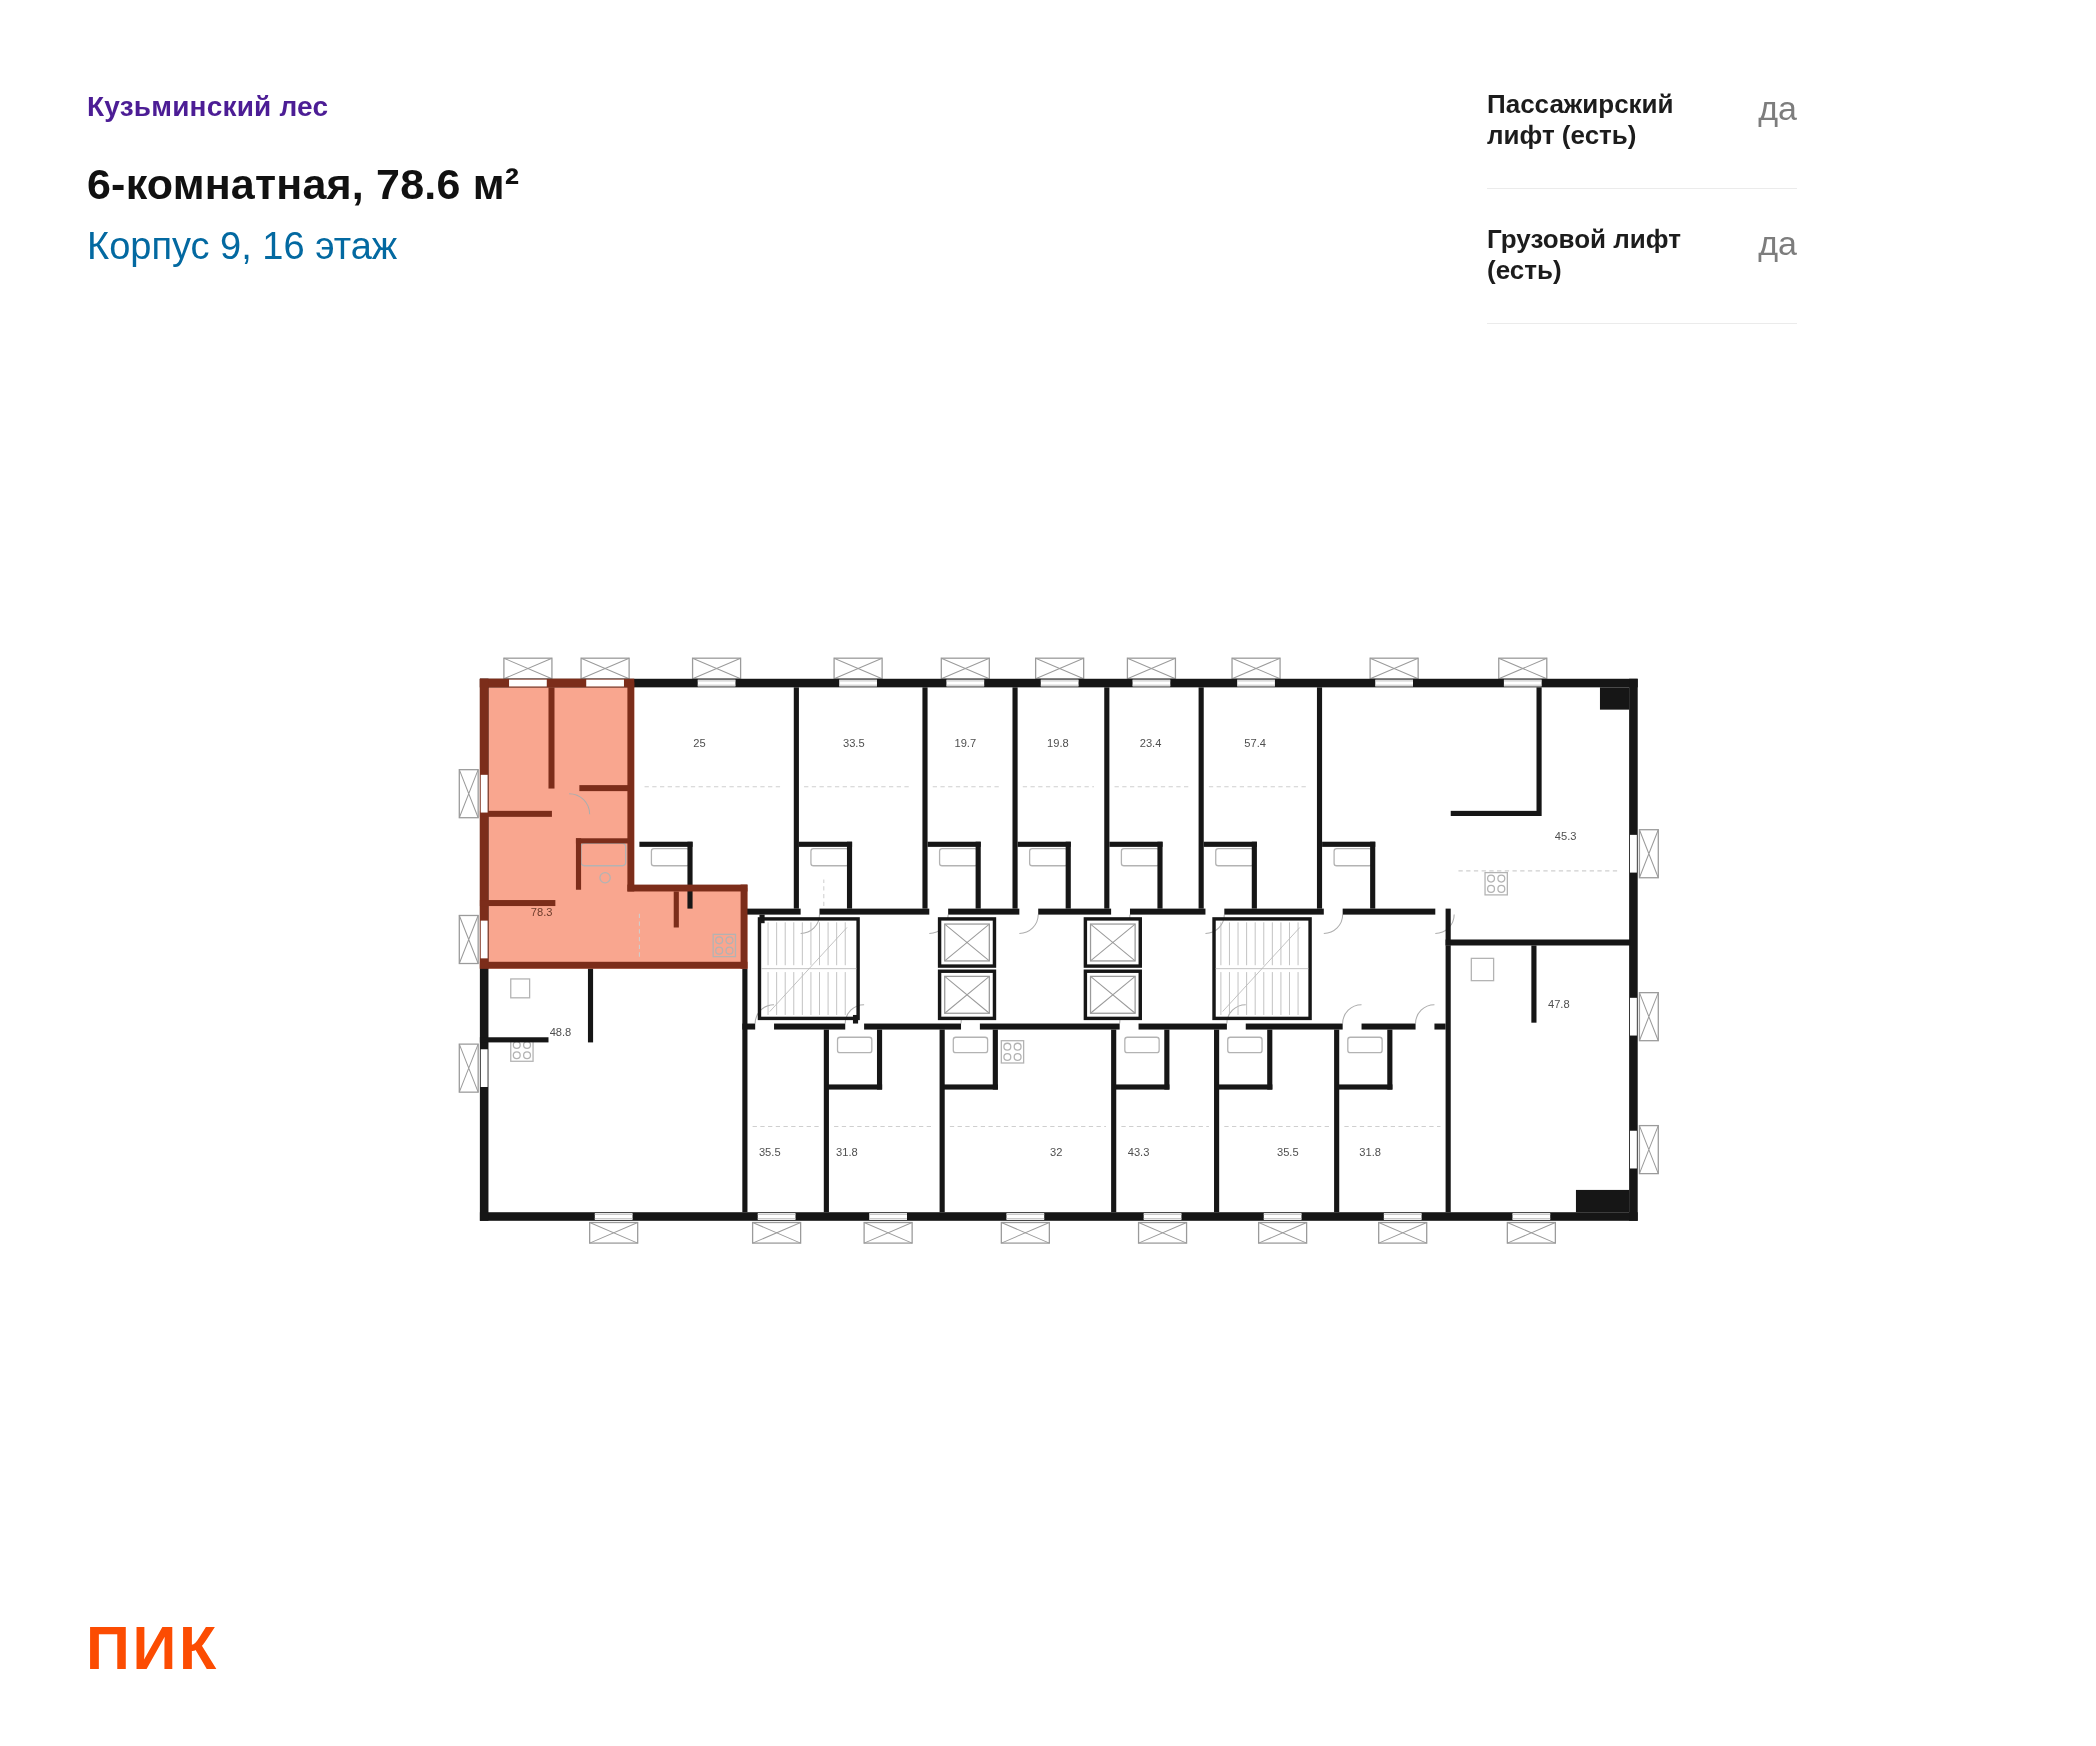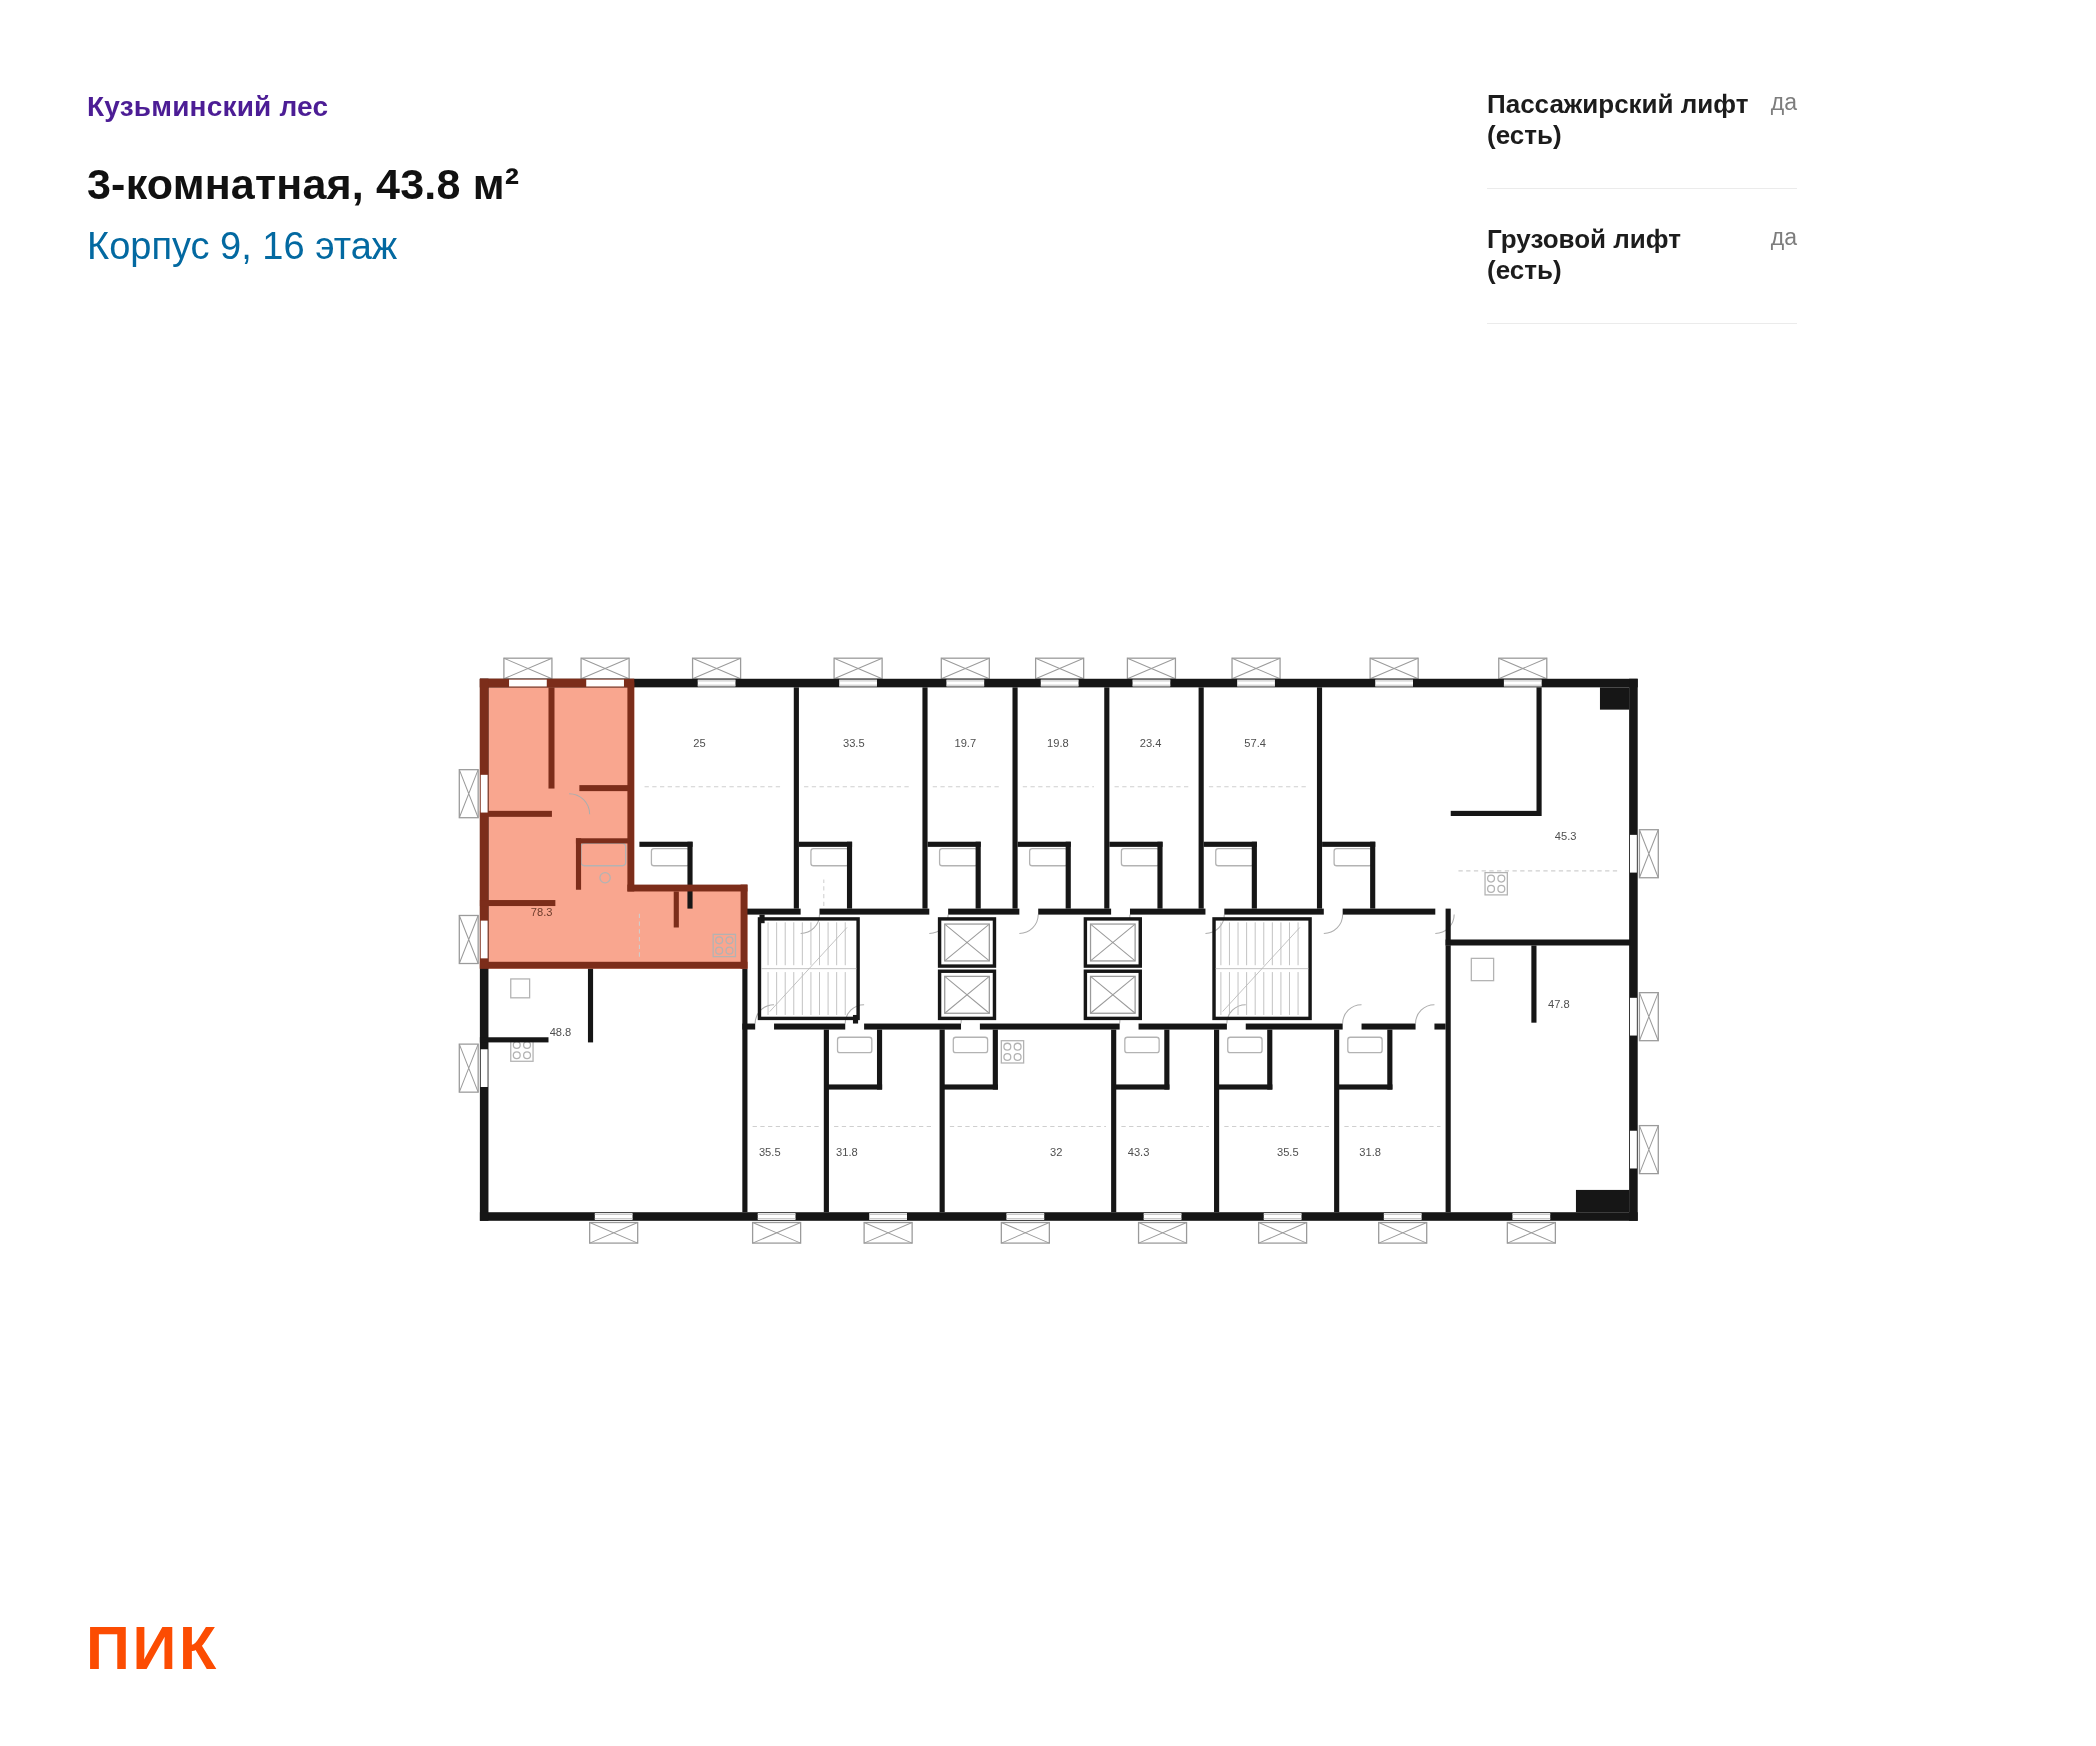--- a/index.html
+++ b/index.html
@@ -11,21 +11,21 @@
   .header{position:absolute;left:87px;top:91px;}
   .project{font-size:28px;font-weight:700;color:#4c1d95;letter-spacing:0.2px;}
   .title{font-size:43px;font-weight:700;color:#111;margin-top:37px;letter-spacing:0.2px;}
   .subtitle{font-size:38px;font-weight:400;color:#0369a1;margin-top:15.7px;}
   
   .specs{position:absolute;left:1460px;top:89px;width:337px;}
   .spec-row{display:flex;justify-content:space-between;align-items:flex-start;
     padding-bottom:37px;border-bottom:1.7px solid #ebebeb;margin-left:27px;}
   .spec-row + .spec-row{padding-top:35px;gap:28px;}
   .spec-label{font-size:26px;font-weight:700;color:#1c1c1c;}
-  .spec-value{font-size:23px;font-weight:400;color:#7d7d7d;padding-left:21px;}
+  .spec-value{font-size:34px;font-weight:400;color:#7d7d7d;padding-left:21px;}
   
   .plan-wrap{position:absolute;left:437px;top:650px;width:1223px;height:603px;}
   .plan-wrap svg{width:100%;height:100%;display:block;}
   .wall{fill:#161616;}
   .thin{stroke:#9b9b9b;stroke-width:1.5;fill:#ffffff;}
   .thinline{stroke:#9b9b9b;stroke-width:1.2;fill:none;}
   .fix{stroke:#b3b3b3;stroke-width:1.5;fill:none;}
   .dash{stroke:#cfcfcf;stroke-width:1.2;fill:none;stroke-dasharray:5 4;}
   .arc{stroke:#adadad;stroke-width:1.2;fill:none;}
   .tread{stroke:#b9b9b9;stroke-width:1;fill:none;}
@@ -34,21 +34,21 @@
   .unit-label{font-family:"Liberation Sans",sans-serif;font-size:13px;text-anchor:middle;}
   
   .logo{position:absolute;left:86px;top:1598px;font-size:61px;font-weight:700;
     letter-spacing:2.6px;line-height:1;margin-top:20px;}
 </style>
 </head>
 <body>
 
 <div class="header">
   <div class="project">Кузьминский лес</div>
-  <div class="title">3-комнатная, 43.8 м²</div>
+  <div class="title">6-комнатная, 78.6 м²</div>
   <div class="subtitle">Корпус 9, 16 этаж</div>
 </div>
 
 <div class="specs">
   <div class="spec-row">
     <span class="spec-label">Пассажирский лифт (есть)</span>
     <span class="spec-value">да</span>
   </div>
   <div class="spec-row">
     <span class="spec-label">Грузовой лифт (есть)</span>

